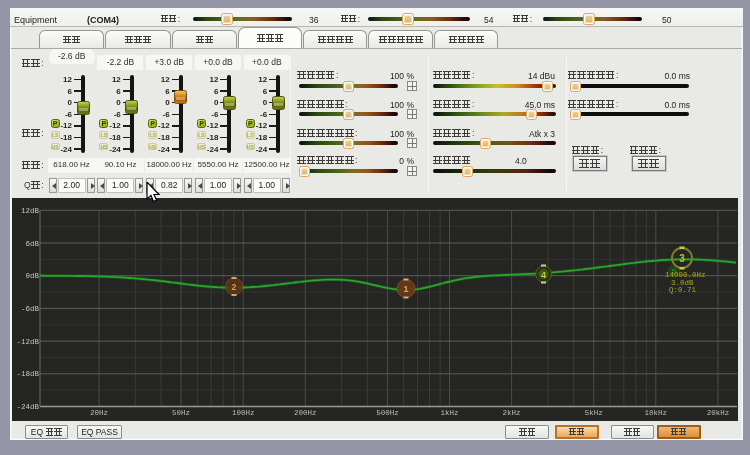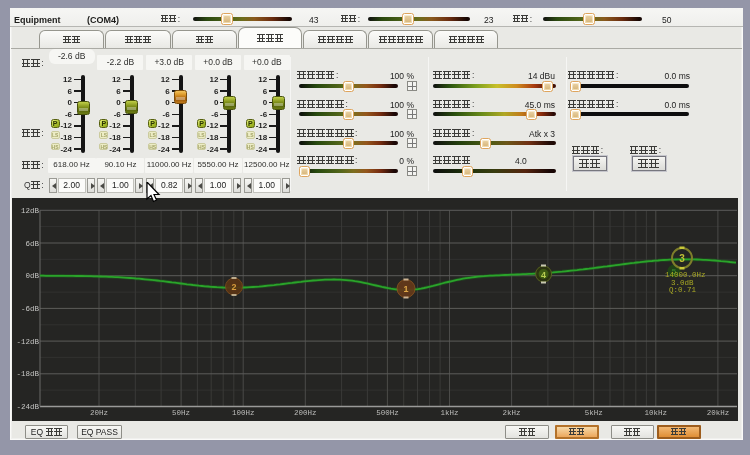--- a/index.html
+++ b/index.html
@@ -40,30 +40,30 @@
 .spr:after{left:3px;border-width:3px 0 3px 4px;border-color:transparent transparent transparent #4a4a46;}
 .spbox{position:absolute;width:28px;height:15px;background:#fbfbf9;border:1px solid #c2c2bc;font-size:8.5px;color:#222;text-align:center;line-height:13px;}
 .vdiv{position:absolute;width:1px;background:#c0c0ba;border-right:1px solid #f6f6f4;}
 .btn{position:absolute;height:14px;background:linear-gradient(#f8f8f5,#e3e3df);border:1px solid #8e8e88;border-radius:1px;display:flex;align-items:center;justify-content:center;font-size:8.5px;color:#222;line-height:8px;white-space:nowrap;}
 .btnO{background:linear-gradient(#f7d9a8,#eca75c);border:2px solid #b4722a;}
 .btnO2{background:linear-gradient(#f2b873,#df8e35);border:2px solid #9d5d1d;}
 .mute{position:absolute;width:34px;height:15px;background:linear-gradient(#f5f5f2,#dcdcd8);border:1px solid #77777f;box-shadow:0 0 0 1px #c6c6cc;display:flex;align-items:center;justify-content:center;}
 </style></head><body>
 <div id="win"></div>
 <div class="ab" style="left:10px;top:8px;width:733px;height:19px;background:linear-gradient(#f6f6f4,#efefec);border-bottom:1px solid #b6b6b2;"></div>
-<div class="ab" style="left:14px;top:14.5px;font-size:9px;font-weight:bold;color:#1c1c1a;">Equipment</div>
+<div class="ab" style="left:14px;top:14.5px;font-size:9px;font-weight:normal;color:#1c1c1a;">Equipment</div>
 <div class="ab" style="left:87px;top:14.5px;font-size:9px;font-weight:bold;color:#1c1c1a;">(COM4)</div>
 <div class="ab zrow" style="left:160px;top:15px;"><i class="z zs"></i><i class="z zs"></i><b class="zc">:</b></div>
 <div class="hsl" style="left:193px;top:16.5px;width:99px;background:linear-gradient(90deg,#111,#2c4a10 14%,#52661a 38%,#6d6d1c 50%,#8a5a1e 62%,#6a2c10 80%,#160603 97%);"></div>
 <div class="hnd" style="left:220.5px;top:12.5px;width:12px;height:12px;"></div>
-<div class="ab t8" style="left:309px;top:14.5px;">43</div>
+<div class="ab t8" style="left:309px;top:14.5px;">36</div>
 <div class="ab zrow" style="left:340px;top:15px;"><i class="z zs"></i><i class="z zs"></i><b class="zc">:</b></div>
 <div class="hsl" style="left:368px;top:16.5px;width:102px;background:linear-gradient(90deg,#111,#2c4a10 14%,#52661a 38%,#6d6d1c 50%,#8a5a1e 62%,#6a2c10 80%,#160603 97%);"></div>
 <div class="hnd" style="left:401.5px;top:12.5px;width:12px;height:12px;"></div>
-<div class="ab t8" style="left:484px;top:14.5px;">23</div>
+<div class="ab t8" style="left:484px;top:14.5px;">54</div>
 <div class="ab zrow" style="left:512px;top:15px;"><i class="z zs"></i><i class="z zs"></i><b class="zc">:</b></div>
 <div class="hsl" style="left:543px;top:16.5px;width:99px;background:linear-gradient(90deg,#111,#2c4a10 14%,#52661a 38%,#6d6d1c 50%,#8a5a1e 62%,#6a2c10 80%,#160603 97%);"></div>
 <div class="hnd" style="left:582.5px;top:12.5px;width:12px;height:12px;"></div>
 <div class="ab t8" style="left:662px;top:14.5px;">50</div>
 <div class="tab" style="left:39px;width:65px;">
     <i class="z zt"></i>
     <i class="z zt"></i>
   </div>
 <div class="tab" style="left:105px;width:66px;">
     <i class="z zt"></i>
@@ -197,21 +197,21 @@
 <div class="tick" style="left:269.2px;top:148.35px;"></div>
 <div class="tlab" style="left:251.2px;top:144.6px;">-24</div>
 <div class="vhnd" style="left:271.7px;top:95.7px;"></div>
 <div class="pbtn" style="left:245.8px;top:118.5px;">P</div>
 <div class="lsbtn" style="left:245.8px;top:131px;">LS</div>
 <div class="lsbtn" style="left:245.8px;top:142.5px;">HS</div>
 <div class="ab lbl zrow" style="left:21px;top:128.5px;"><i class="z"></i><i class="z"></i><b class="zc">:</b></div>
 <div class="ab lbl zrow" style="left:21px;top:160.5px;"><i class="z"></i><i class="z"></i><b class="zc">:</b></div>
 <div class="vbox" style="left:47.599999999999994px;top:158px;width:48px;height:15px;line-height:14.5px;font-size:8px;">618.00 Hz</div>
 <div class="vbox" style="left:96.4px;top:158px;width:48px;height:15px;line-height:14.5px;font-size:8px;">90.10 Hz</div>
-<div class="vbox" style="left:145.2px;top:158px;width:48px;height:15px;line-height:14.5px;font-size:8px;">11000.00 Hz</div>
+<div class="vbox" style="left:145.2px;top:158px;width:48px;height:15px;line-height:14.5px;font-size:8px;">18000.00 Hz</div>
 <div class="vbox" style="left:194px;top:158px;width:48px;height:15px;line-height:14.5px;font-size:8px;">5550.00 Hz</div>
 <div class="vbox" style="left:242.8px;top:158px;width:48px;height:15px;line-height:14.5px;font-size:8px;">12500.00 Hz</div>
 <div class="ab lbl zrow" style="left:24px;top:180.5px;line-height:9px;">Q<i class="z"></i><b class="zc">:</b></div>
 <div class="spb spl" style="left:48.599999999999994px;top:177.5px;"></div>
 <div class="spbox" style="left:57.599999999999994px;top:177.5px;">2.00</div>
 <div class="spb spr" style="left:86.6px;top:177.5px;"></div>
 <div class="spb spl" style="left:97.4px;top:177.5px;"></div>
 <div class="spbox" style="left:106.4px;top:177.5px;">1.00</div>
 <div class="spb spr" style="left:135.4px;top:177.5px;"></div>
 <div class="spb spl" style="left:146.2px;top:177.5px;"></div>

